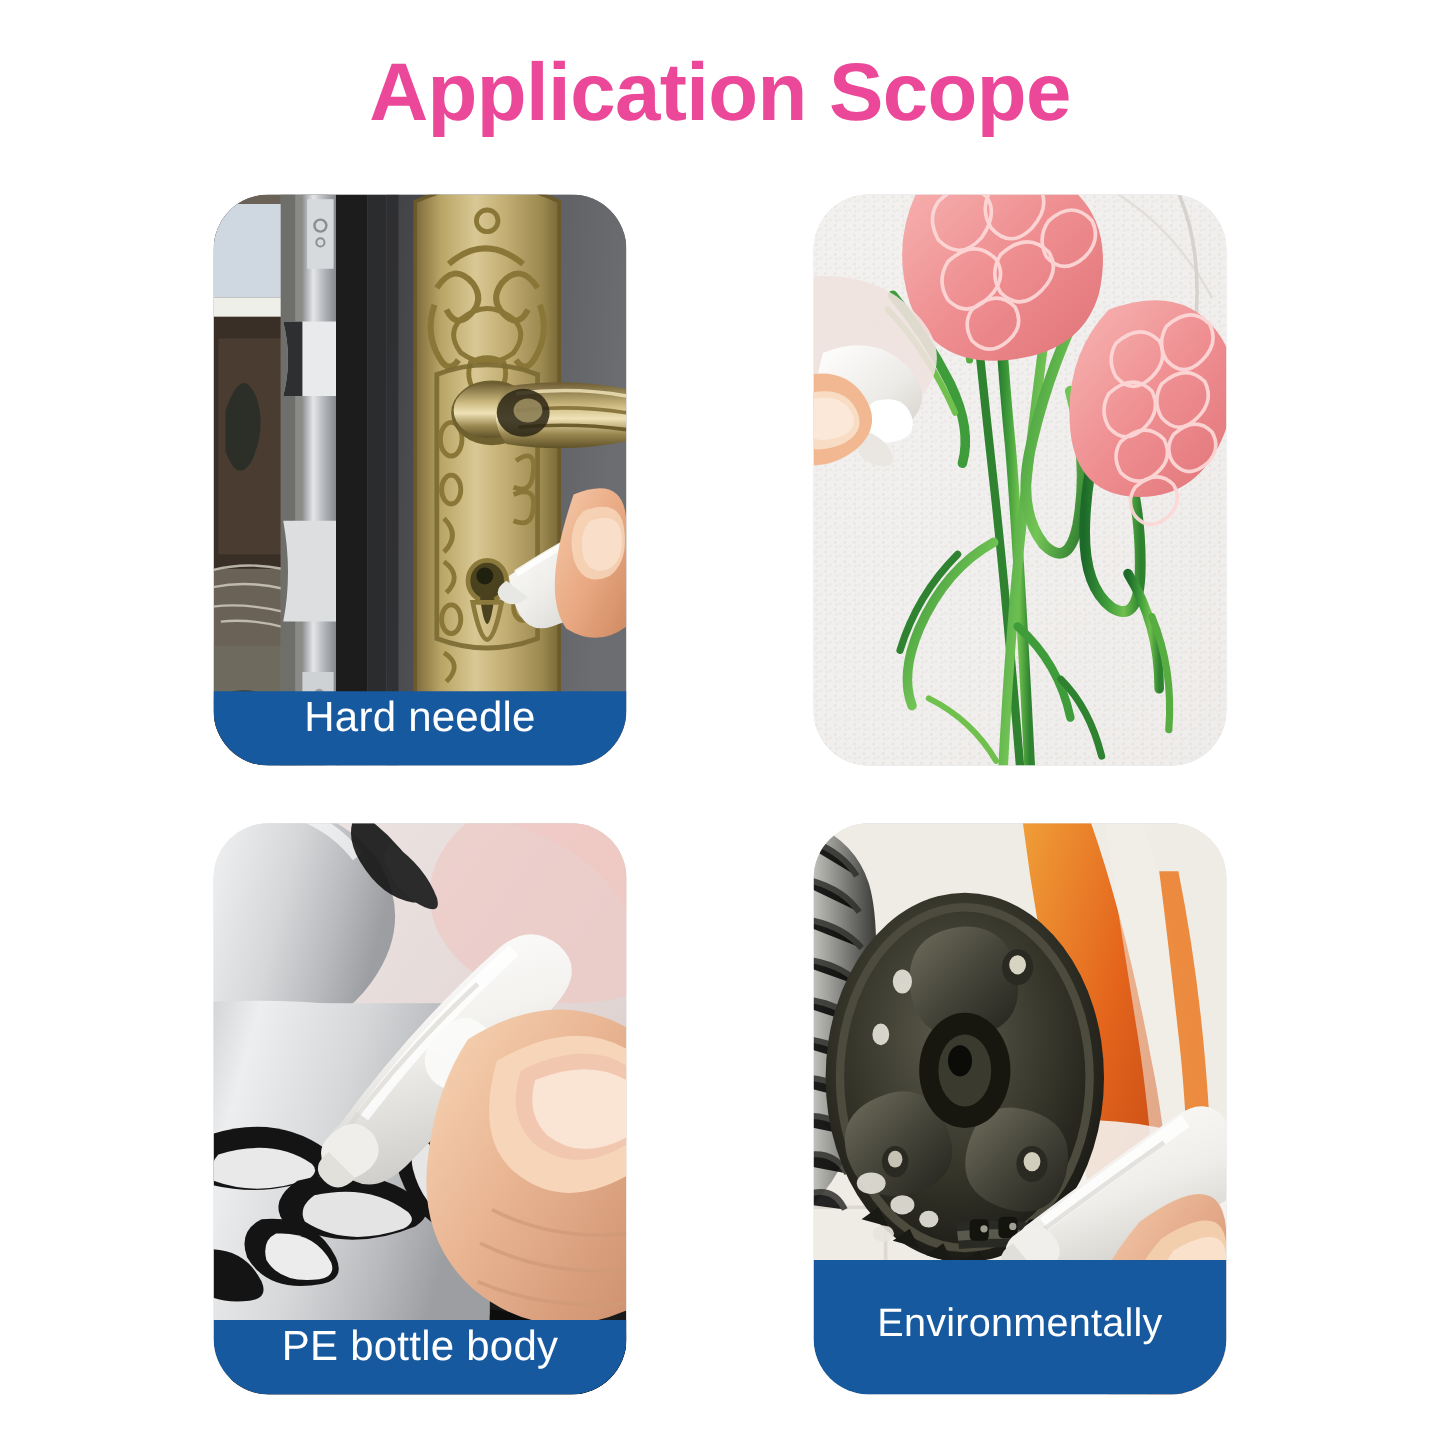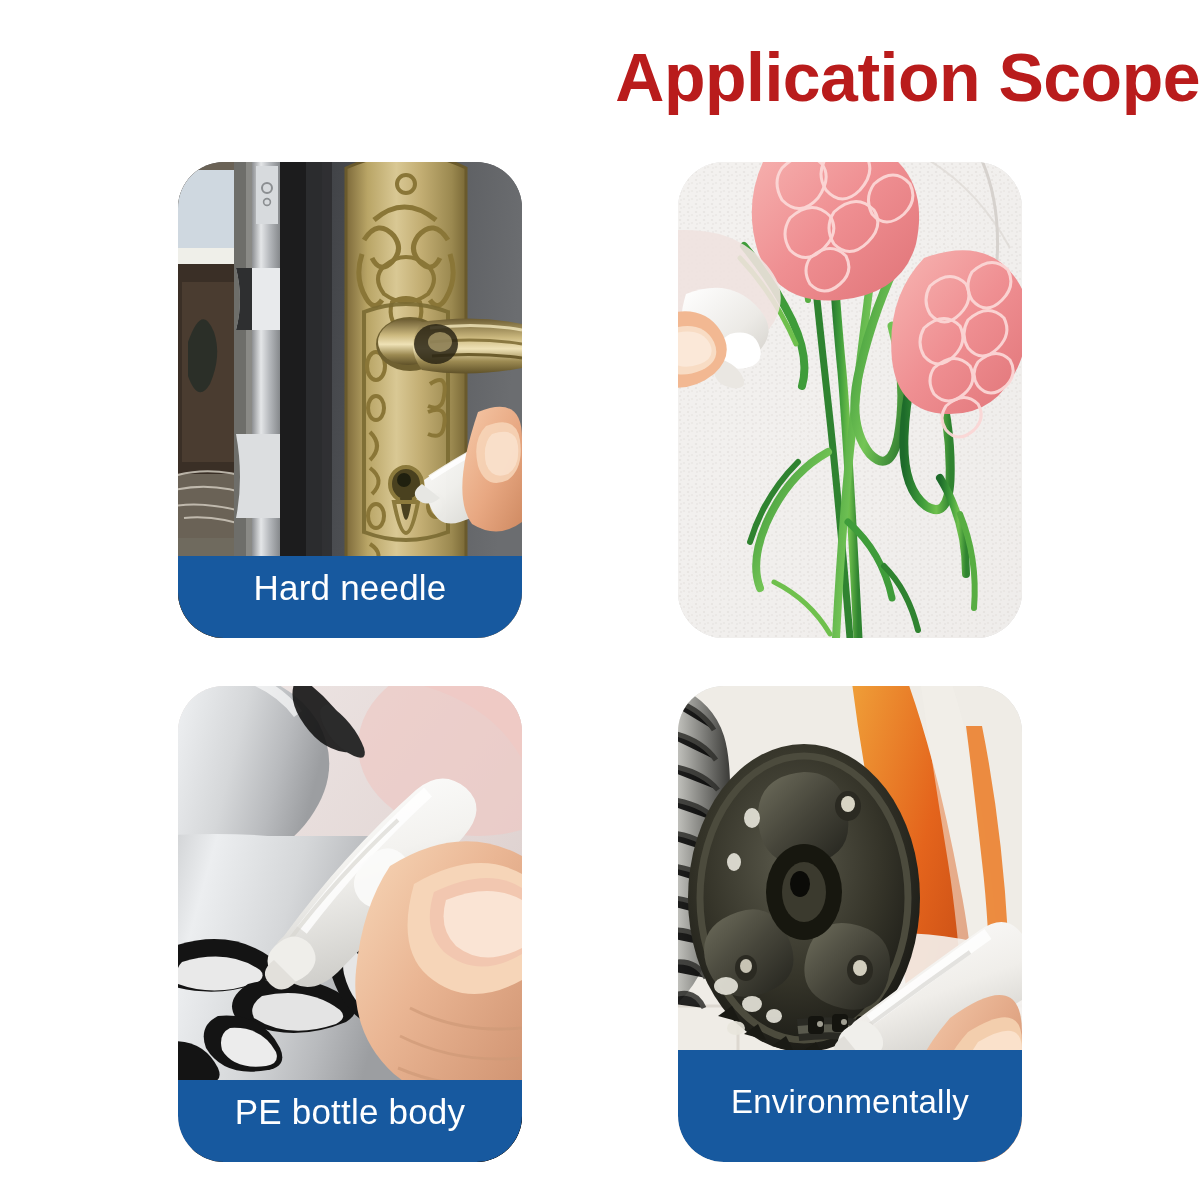--- a/index.html
+++ b/index.html
@@ -22,25 +22,25 @@
     height: 1200px;
     background: #ffffff;
   }
 
   
   .page-title {
     position: absolute;
     left: 0;
     top: 42px;
     width: 1200px;
-    text-align: right;
+    text-align: center;
     font-size: 68px;
     font-weight: bold;
     letter-spacing: -0.5px;
-    color: #b91c1c;
+    color: #ec4899;
     line-height: 1.05;
     white-space: nowrap;
   }
 
   
   .grid {
     position: absolute;
     left: 178px;
     top: 162px;
     width: 848px;
@@ -77,21 +77,21 @@
     border-bottom-left-radius: 46px;
     border-bottom-right-radius: 46px;
     color: #ffffff;
     display: flex;
     align-items: center;
     justify-content: center;
     text-align: center;
     box-sizing: border-box;
   }
   .label-bar.one-line {
-    height: 82px;
+    height: 62px;
     padding-bottom: 18px;
   }
   .label-bar.two-line {
     height: 112px;
     padding-bottom: 8px;
   }
   .label-text {
     font-size: 35px;
     font-weight: normal;
     line-height: 1.17;

